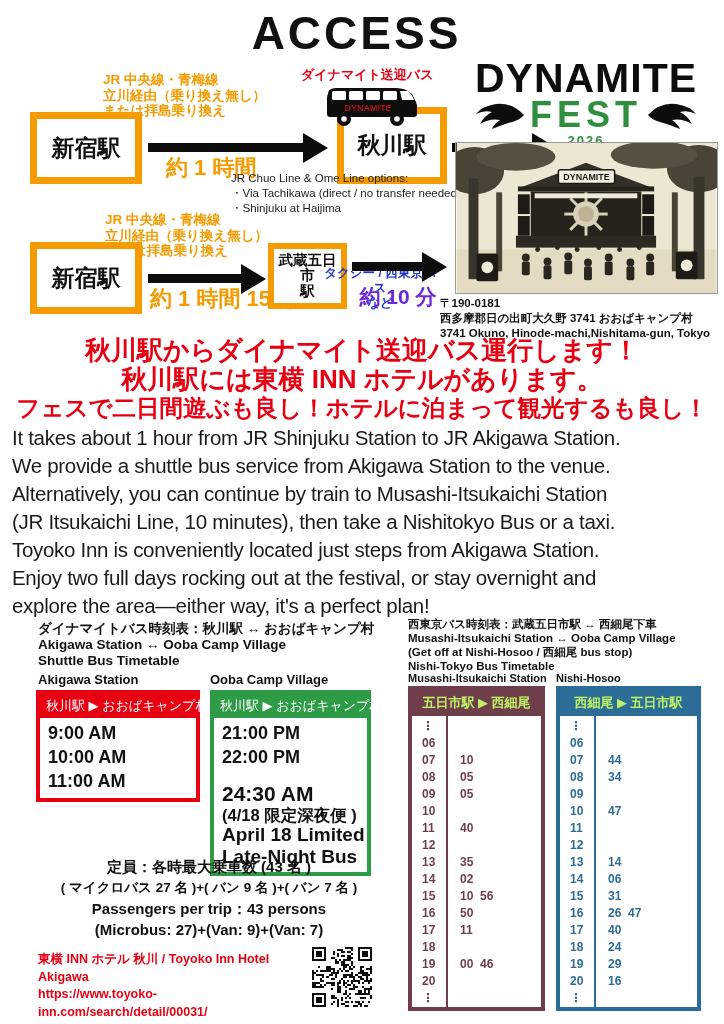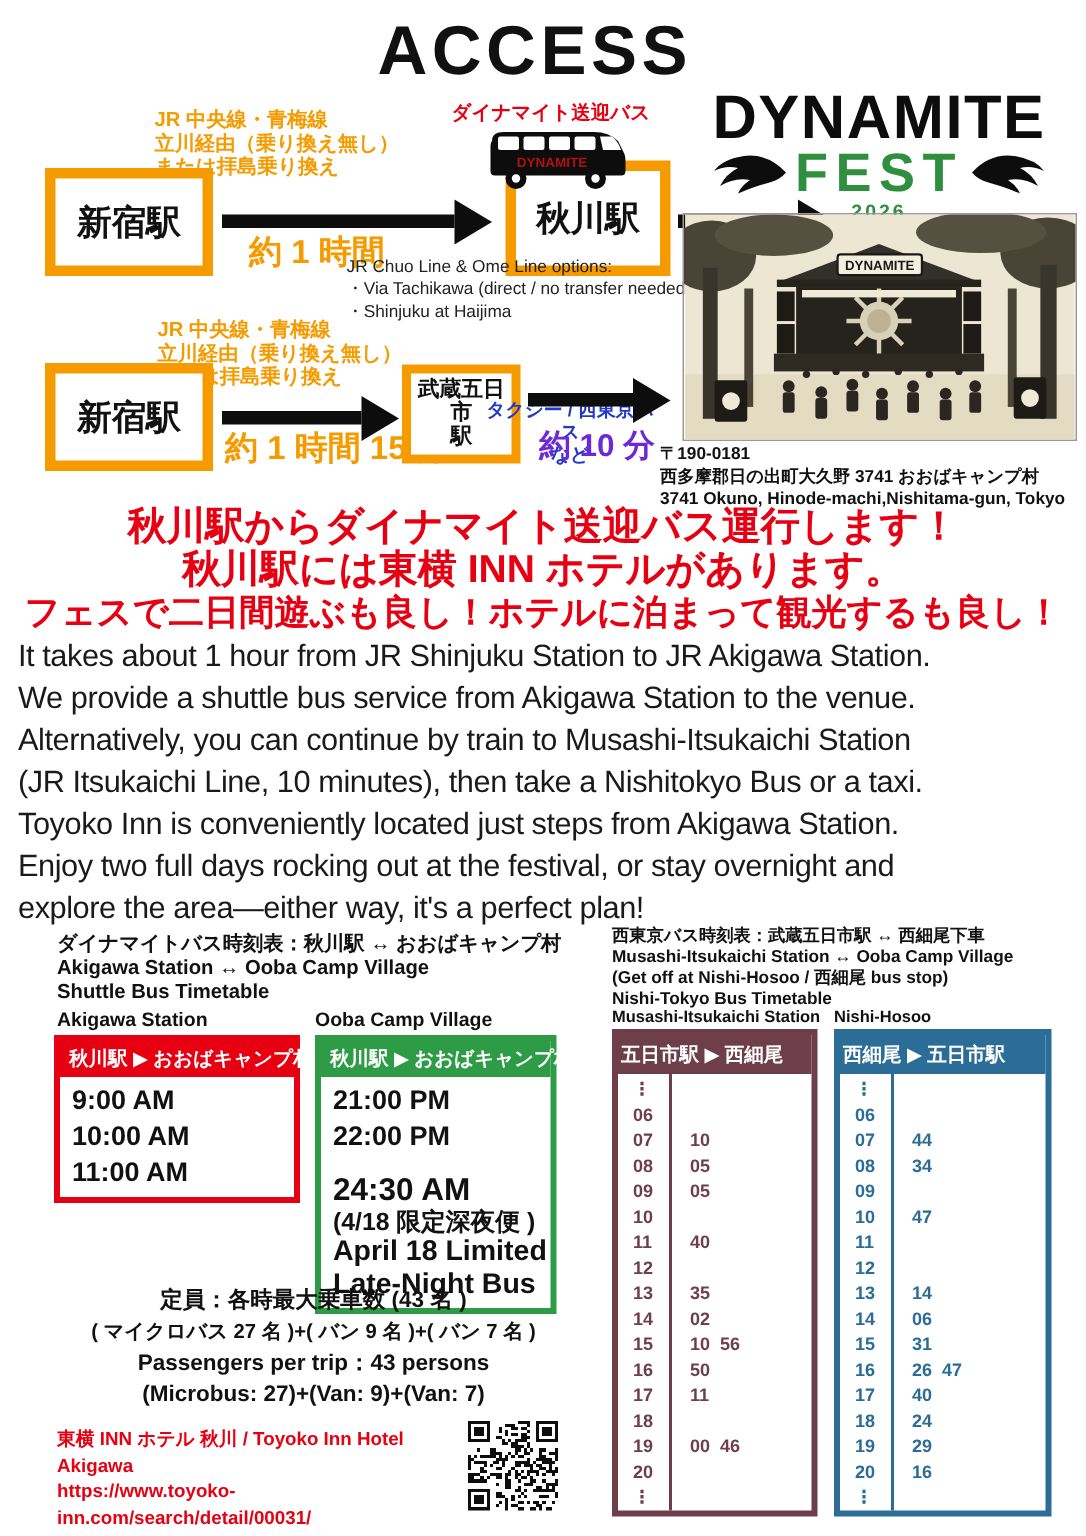--- a/index.html
+++ b/index.html
@@ -43,21 +43,21 @@
   #headline .hl:nth-child(3){font-size:23.5px;}
 
   
   #paragraph{top:424px;left:12px;width:712px;}
   #paragraph .pl{font-size:20.5px;line-height:28px;letter-spacing:-0.3px;white-space:nowrap;color:#1a1a1a;}
 
   
   #shuttle-heading{top:621px;left:38px;font-size:13.5px;font-weight:800;line-height:1.2;}
   .card-label{font-size:13px;font-weight:800;}
   .tt-card{box-sizing:border-box;background:#fff;}
-  .tt-card .band{color:#fff;font-weight:700;font-size:13px;padding:3px 6px;white-space:nowrap;}
+  .tt-card .band{color:#fff;font-weight:400;font-size:13px;padding:3px 6px;white-space:nowrap;}
   .tt-card .body{padding:3px 8px 5px 8px;}
   .time-line{font-size:18px;font-weight:800;line-height:24px;white-space:nowrap;}
   #card-red{top:690px;left:36px;width:164px;border:4px solid #E60012;}
   #card-red .band{background:#E60012;}
   #card-green{top:690px;left:210px;width:161px;border:4px solid #2E9C46;}
   #card-green .band{background:#2E9C46;}
   .late-gap{height:13px;}
   .late-line{font-weight:800;white-space:nowrap;line-height:1.12;}
   .late-lines .late-line:nth-child(1){font-size:21px;line-height:24px;}
   .late-lines .late-line:nth-child(2){font-size:16.5px;}
@@ -70,21 +70,21 @@
   #capacity .cap:nth-child(2){font-size:13.5px;}
 
   
   #hotel{top:951px;left:38px;width:270px;color:#E60012;font-weight:800;font-size:12.5px;line-height:1.4;}
   #qr{top:947px;left:312px;width:60px;height:60px;}
 
   
   #nishitokyo-heading{top:617px;left:408px;width:312px;font-size:11.5px;font-weight:800;line-height:1.22;}
   .t-label{font-size:11px;font-weight:800;}
   .bus-table{box-sizing:border-box;background:#fff;}
-  .bus-table .band{color:#ffffff;font-weight:800;font-size:13px;padding:4px 2px;white-space:nowrap;}
+  .bus-table .band{color:#bef264;font-weight:800;font-size:13px;text-align:center;padding:4px 2px;white-space:nowrap;}
   .t-body{display:flex;}
   .t-hours{width:36px;box-sizing:border-box;padding-top:2px;}
   .t-mins{flex:1;padding-top:2px;}
   .t-hour,.t-min{height:17px;line-height:17px;font-size:12px;font-weight:800;white-space:pre;}
   .t-hour{padding-left:10px;}
   .t-min{padding-left:12px;}
   #table-maroon{top:686px;left:408px;width:137px;border:4px solid #6E3F4A;}
   #table-maroon .band{background:#6E3F4A;}
   #table-maroon .t-hours{border-right:2.5px solid #6E3F4A;}
   #table-maroon .t-hour,#table-maroon .t-min{color:#6E3F4A;}

